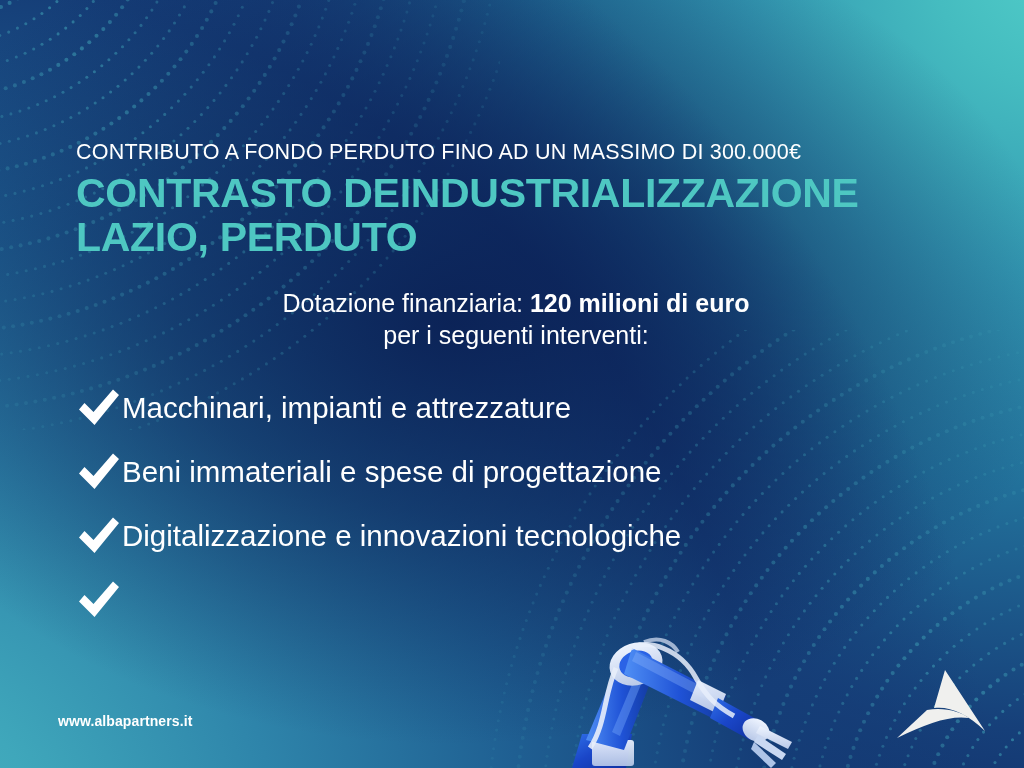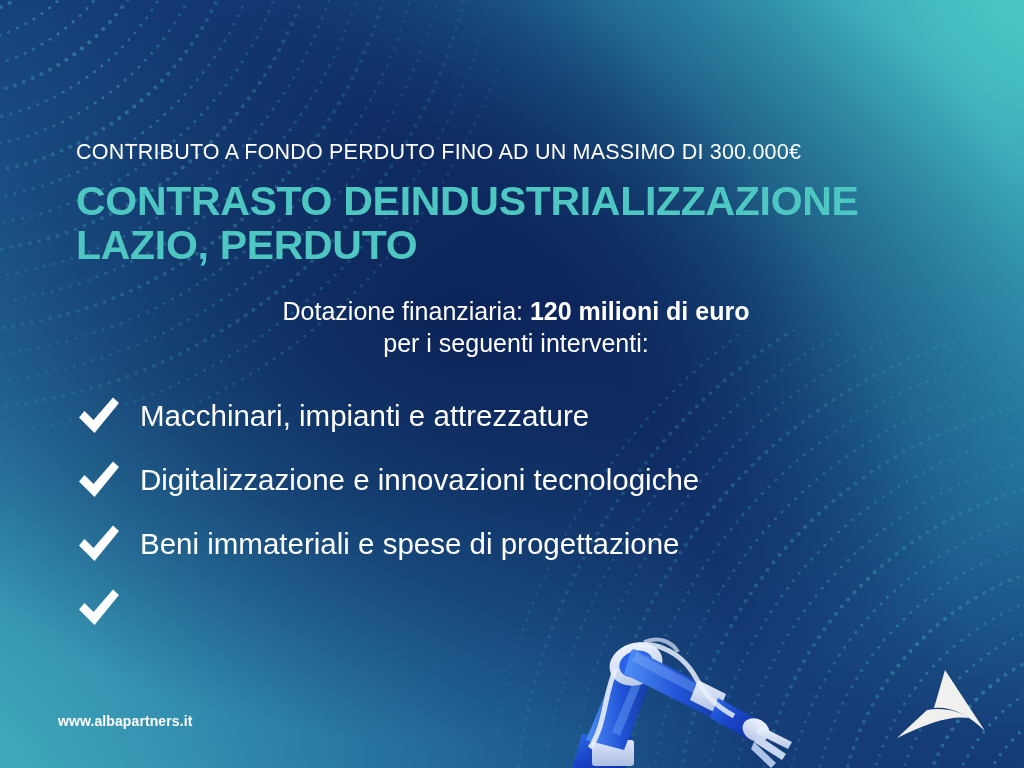--- a/index.html
+++ b/index.html
@@ -65,21 +65,21 @@
   }
   .kicker {
     color: #ffffff;
     font-size: 21.5px;
     letter-spacing: 0.2px;
     font-weight: 400;
     line-height: 1.15;
     white-space: nowrap;
   }
   .headline {
-    margin-top: 14px;
+    margin-top: 6px;
     color: #4ec7c2;
     font-size: 41px;
     font-weight: 700;
     line-height: 1.08;
     letter-spacing: -0.3px;
   }
   .headline .l2 { display: block; }
   .subhead {
     margin-top: 22px;
     color: #ffffff;
@@ -92,21 +92,20 @@
   .subhead .l2 { display: block; }
 
   .bullets {
     margin-top: 34px;
     list-style: none;
     padding: 0;
   }
   .bullet {
     display: flex;
     align-items: center;
-    gap: 18px;
     margin-bottom: 18px;
     height: 46px;
   }
   .check {
     flex: 0 0 auto;
     width: 46px;
     height: 40px;
     display: block;
   }
   .bullet-label {
@@ -2586,27 +2585,27 @@
       <li class="bullet">
         <svg class="check" viewBox="0 0 46 40" aria-hidden="true">
           <path d="M3 21.5 L8.5 15 L17.5 24 L37 1.5 L43 7 L18.5 37 Z" fill="#ffffff"></path>
         </svg>
         <span class="bullet-label">Macchinari, impianti e attrezzature</span>
       </li>
       <li class="bullet">
         <svg class="check" viewBox="0 0 46 40" aria-hidden="true">
           <path d="M3 21.5 L8.5 15 L17.5 24 L37 1.5 L43 7 L18.5 37 Z" fill="#ffffff"></path>
         </svg>
-        <span class="bullet-label">Digitalizzazione e innovazioni tecnologiche</span>
+        <span class="bullet-label">Beni immateriali e spese di progettazione</span>
       </li>
       <li class="bullet">
         <svg class="check" viewBox="0 0 46 40" aria-hidden="true">
           <path d="M3 21.5 L8.5 15 L17.5 24 L37 1.5 L43 7 L18.5 37 Z" fill="#ffffff"></path>
         </svg>
-        <span class="bullet-label">Beni immateriali e spese di progettazione</span>
+        <span class="bullet-label">Digitalizzazione e innovazioni tecnologiche</span>
       </li>
       <li class="bullet">
         <svg class="check" viewBox="0 0 46 40" aria-hidden="true">
           <path d="M3 21.5 L8.5 15 L17.5 24 L37 1.5 L43 7 L18.5 37 Z" fill="#ffffff"></path>
         </svg>
       </li>
     </ul>
   </div>
 
   <div class="site-url">www.albapartners.it</div>

